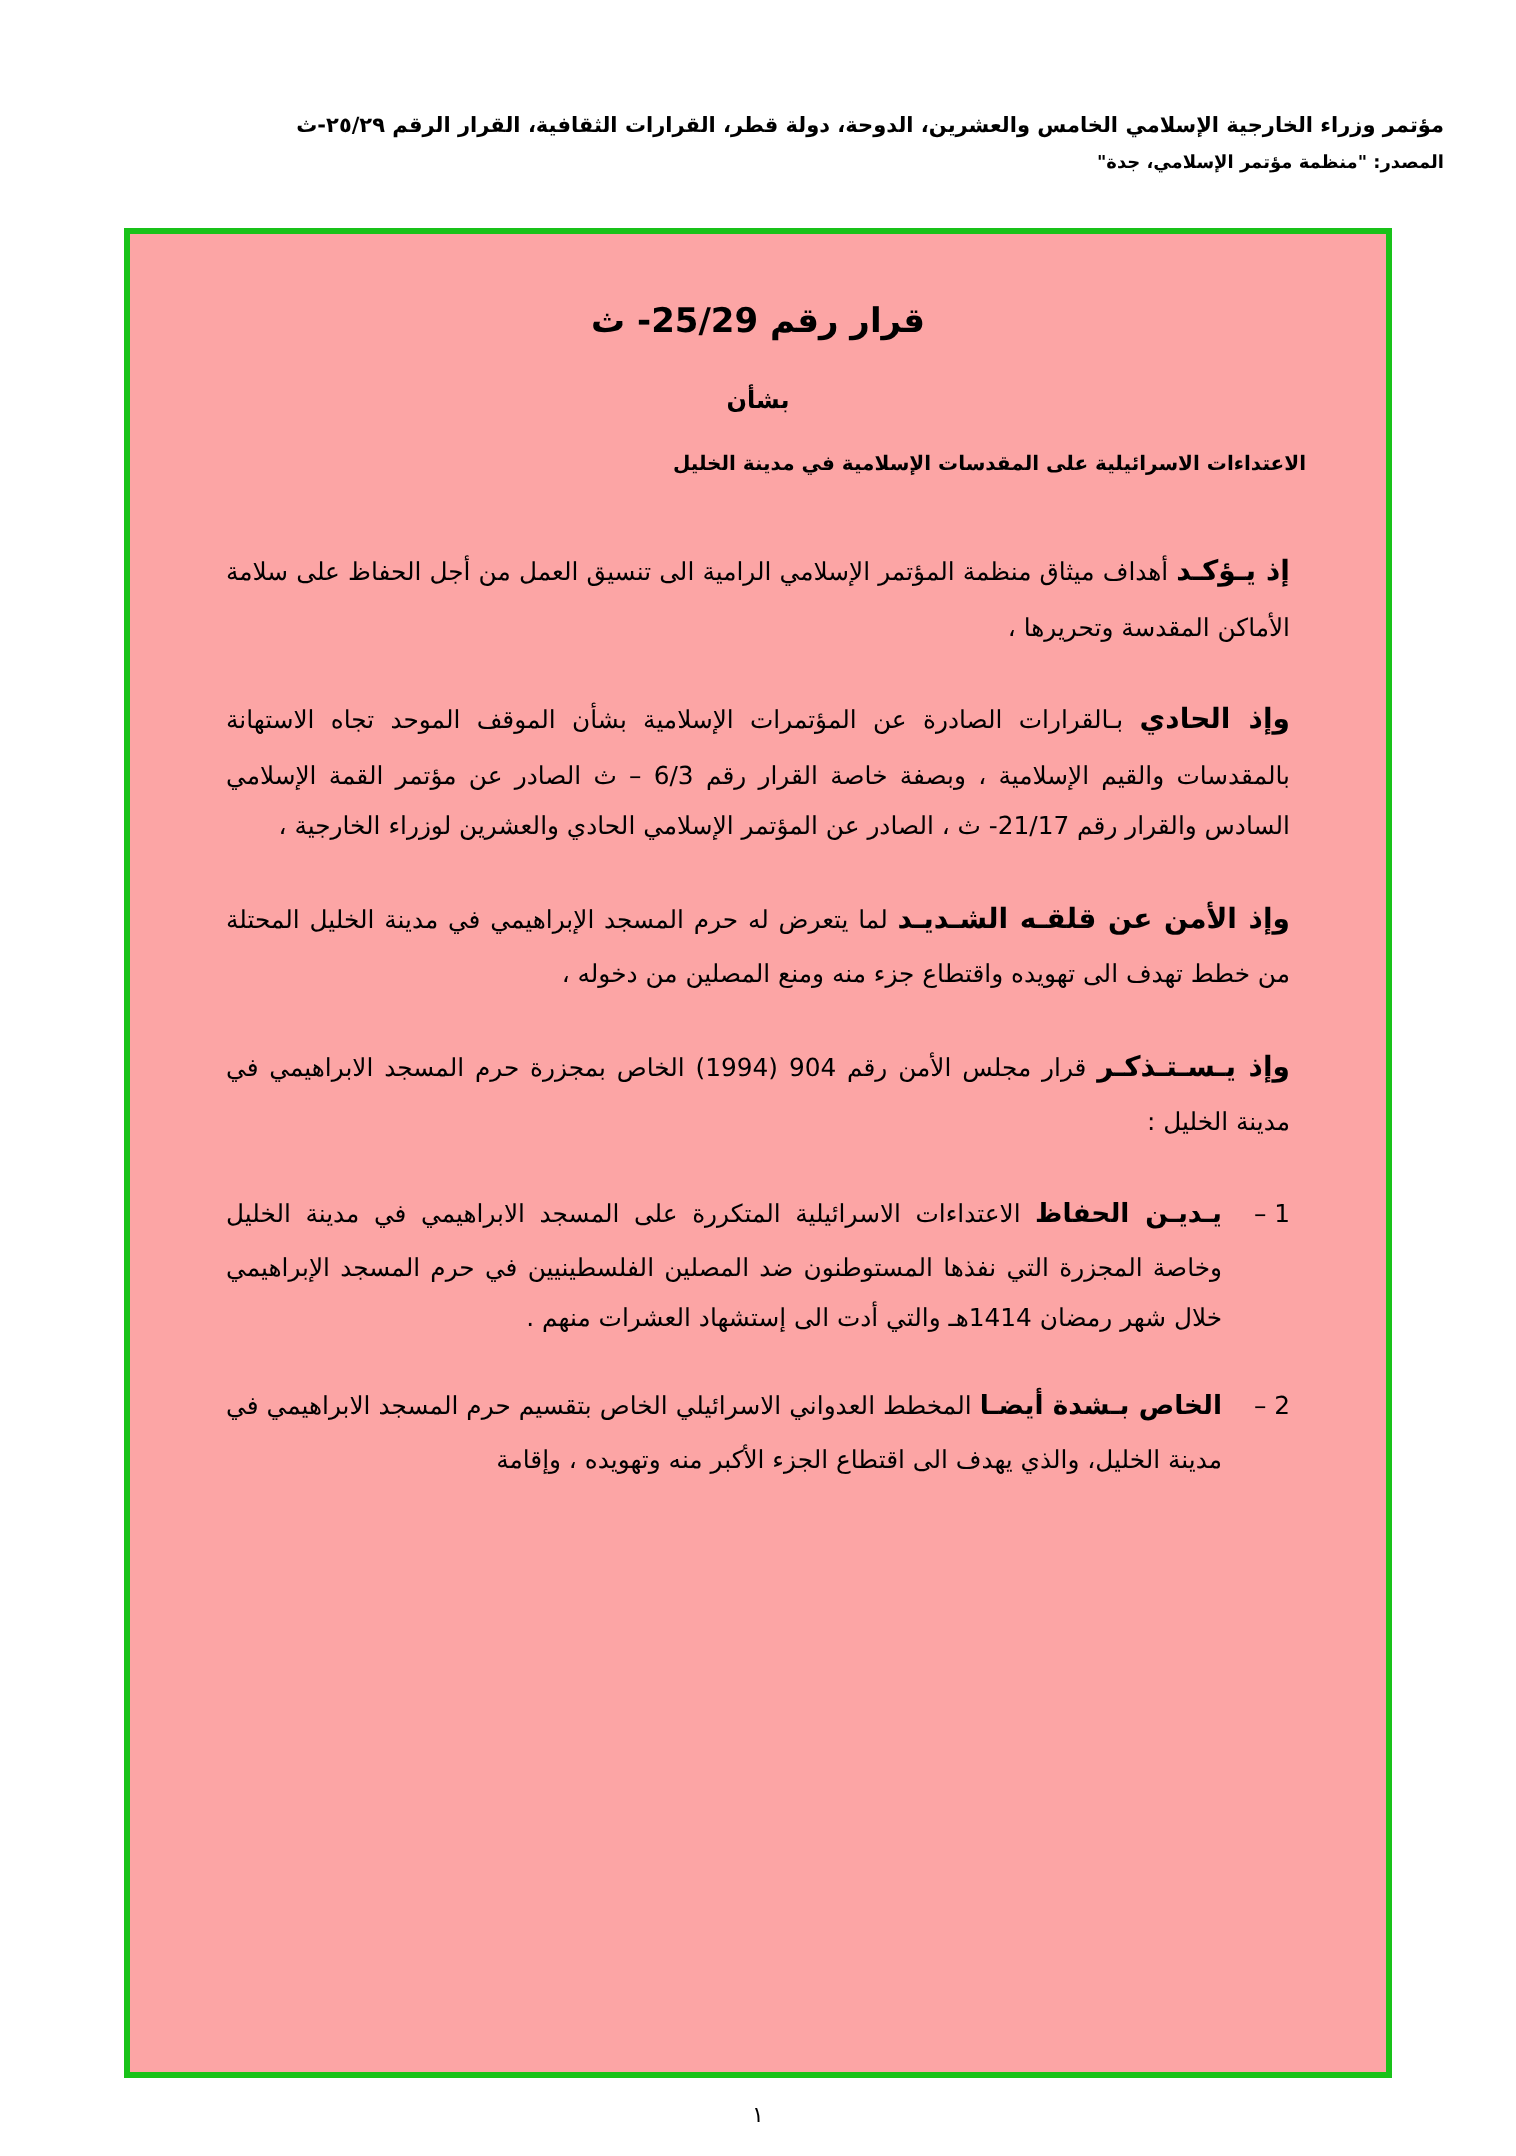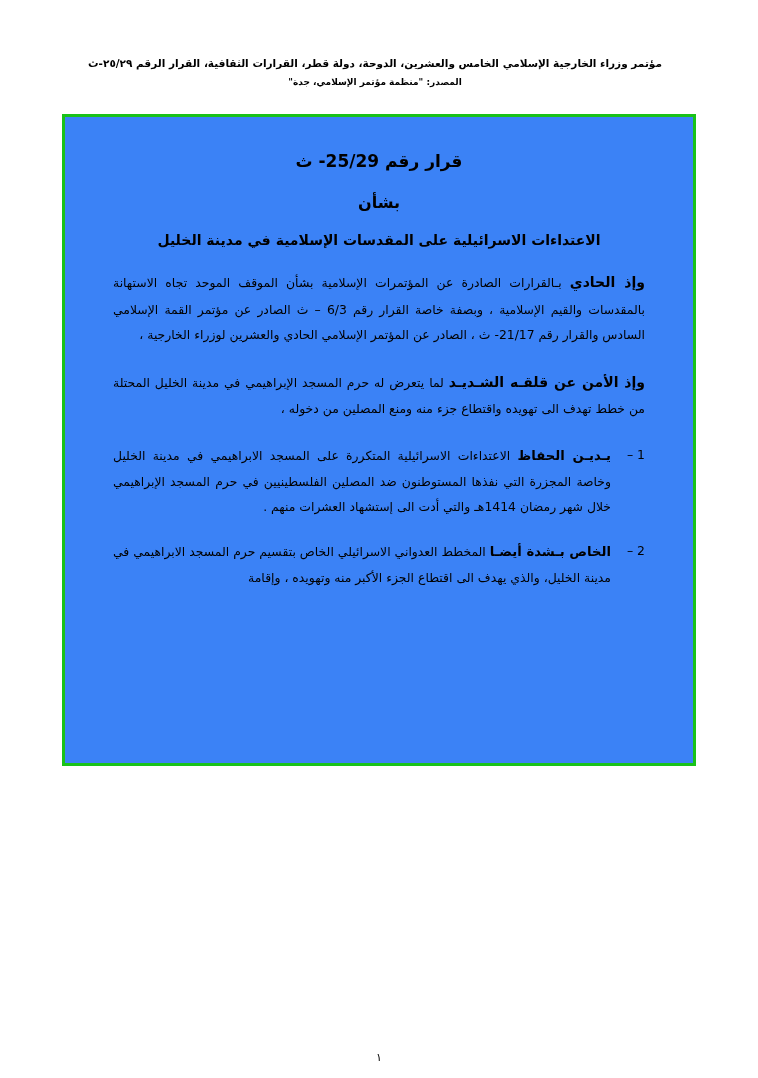--- a/index.html
+++ b/index.html
@@ -17,68 +17,66 @@
   }
   .page {
     width: 758px;
     height: 1078px;
     position: relative;
     box-sizing: border-box;
     padding: 0;
   }
   
   .header {
-    padding: 56px 48px 0 40px;
-    text-align: center;
+    padding: 56px 36px 0 40px;
   }
   .header-line1 {
     font-size: 10.5px;
     font-weight: bold;
     letter-spacing: 0px;
     line-height: 1.5;
   }
   .header-line2 {
     font-size: 9px;
     font-weight: bold;
     margin-top: 4px;
     line-height: 1.5;
   }
   
   .frame {
     position: absolute;
     top: 114px;
     right: 62px;
     left: 62px;
-    height: 652px;
+    height: 925px;
     border: 3px solid #19c219;
     box-sizing: border-box;
-    background: #3b82f6;
+    background: #fca5a5;
   }
   .frame-inner {
     padding: 34px 40px 20px 40px;
   }
   
   .doc-title {
     text-align: center;
     font-size: 17px;
     font-weight: bold;
     letter-spacing: 0.5px;
     margin-bottom: 22px;
   }
   .doc-sub1 {
     text-align: center;
-    font-size: 16px;
+    font-size: 12px;
     font-weight: bold;
     margin-bottom: 20px;
   }
   .doc-sub2 {
-    text-align: center;
-    font-size: 14px;
+    font-size: 10px;
     font-weight: bold;
-    margin-bottom: 20px;
+    margin-bottom: 34px;
   }
   
   .para {
     font-size: 12.4px;
     line-height: 2.05;
     text-align: justify;
     margin: 0 0 20px 0;
     padding: 0 8px;
   }
   .para b {
@@ -136,25 +134,27 @@
   </div>
 
   <div class="frame">
     <div class="frame-inner">
 
       <div class="doc-title">قرار رقم 25/29- ث</div>
       <div class="doc-sub1">بشأن</div>
       <div class="doc-sub2">الاعتداءات الاسرائيلية على المقدسات الإسلامية في مدينة الخليل</div>
 
 
+      <p class="para"><b class="big">إذ يـؤكـد</b><span> أهداف ميثاق منظمة المؤتمر الإسلامي الرامية الى تنسيق العمل من أجل الحفاظ على سلامة الأماكن المقدسة وتحريرها ،</span></p>
 
       <p class="para"><b class="big">وإذ الحادي</b><span> بـالقرارات الصادرة عن المؤتمرات الإسلامية بشأن الموقف الموحد تجاه الاستهانة بالمقدسات والقيم الإسلامية ، وبصفة خاصة القرار رقم 6/3 – ث الصادر عن مؤتمر القمة الإسلامي السادس والقرار رقم 21/17- ث  ، الصادر عن المؤتمر الإسلامي الحادي والعشرين لوزراء الخارجية ،</span></p>
 
       <p class="para"><b class="big">وإذ الأمن عن قلقـه الشـديـد</b><span> لما يتعرض له حرم المسجد الإبراهيمي في مدينة الخليل المحتلة من خطط تهدف الى تهويده واقتطاع جزء منه ومنع المصلين من دخوله ،</span></p>
 
+      <p class="para"><b class="big">وإذ يـسـتـذكـر</b><span> قرار مجلس الأمن رقم 904  (1994) الخاص بمجزرة حرم المسجد الابراهيمي في مدينة الخليل :</span></p>
 
       <div class="item">
         <div class="item-num">1 –</div>
         <div class="item-body"><b class="big">يـديـن الحفاظ</b><span> الاعتداءات الاسرائيلية المتكررة على المسجد الابراهيمي في مدينة الخليل وخاصة المجزرة التي نفذها المستوطنون ضد المصلين الفلسطينيين في حرم المسجد الإبراهيمي خلال شهر رمضان 1414هـ والتي أدت الى إستشهاد العشرات منهم .</span></div>
       </div>
 
       <div class="item">
         <div class="item-num">2 –</div>
         <div class="item-body"><b class="big">الخاص بـشدة أيضـا</b><span> المخطط العدواني الاسرائيلي الخاص بتقسيم حرم المسجد الابراهيمي في مدينة الخليل، والذي يهدف الى اقتطاع الجزء الأكبر منه وتهويده ، وإقامة</span></div>
       </div>

